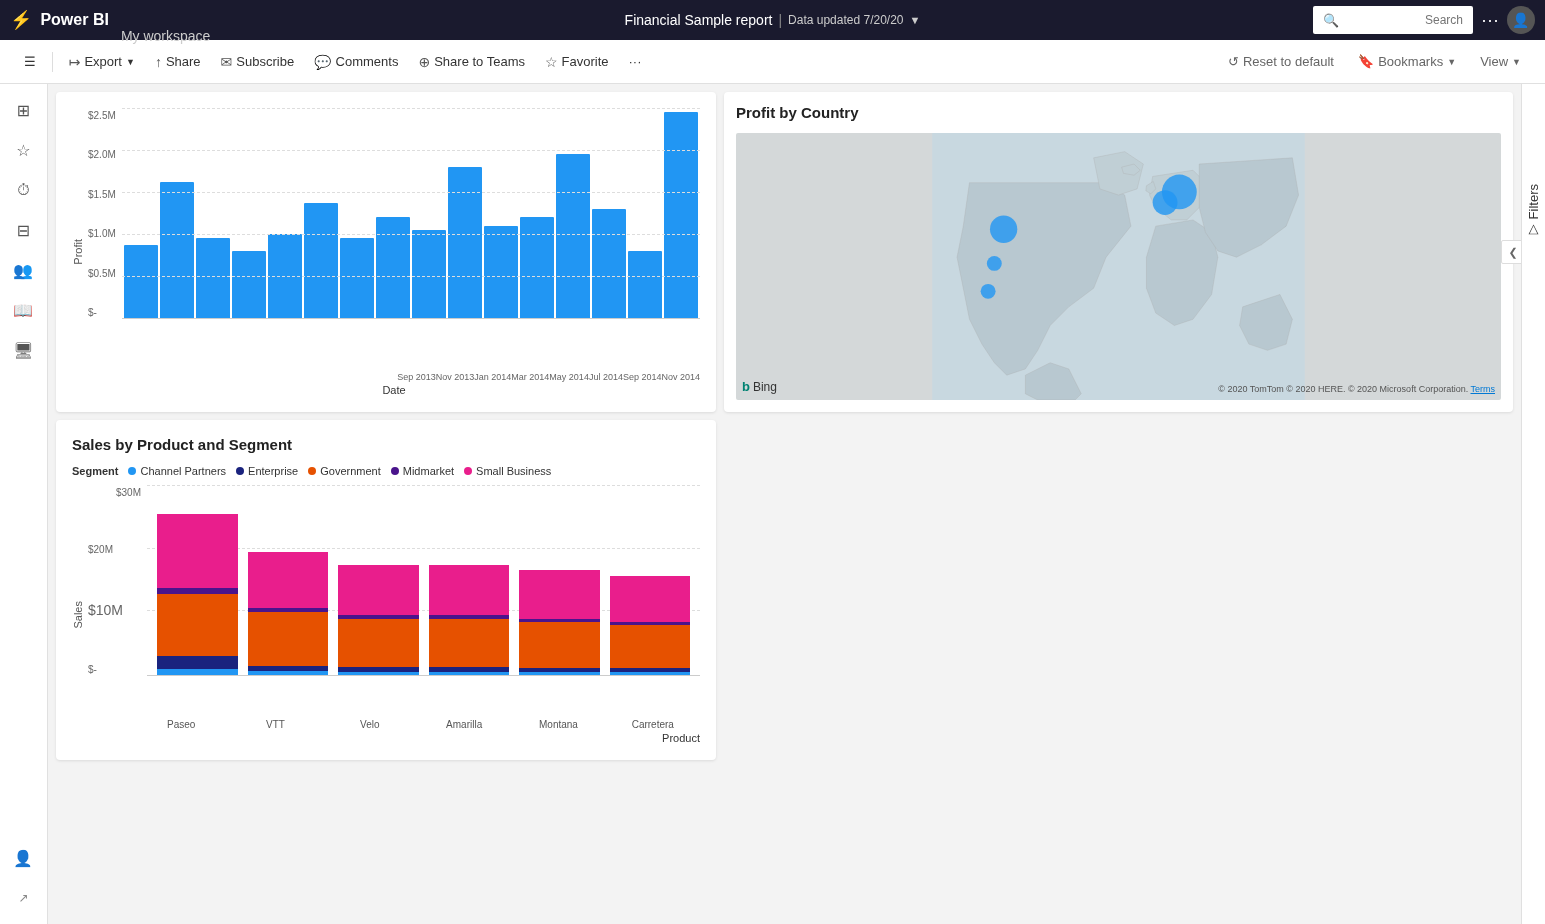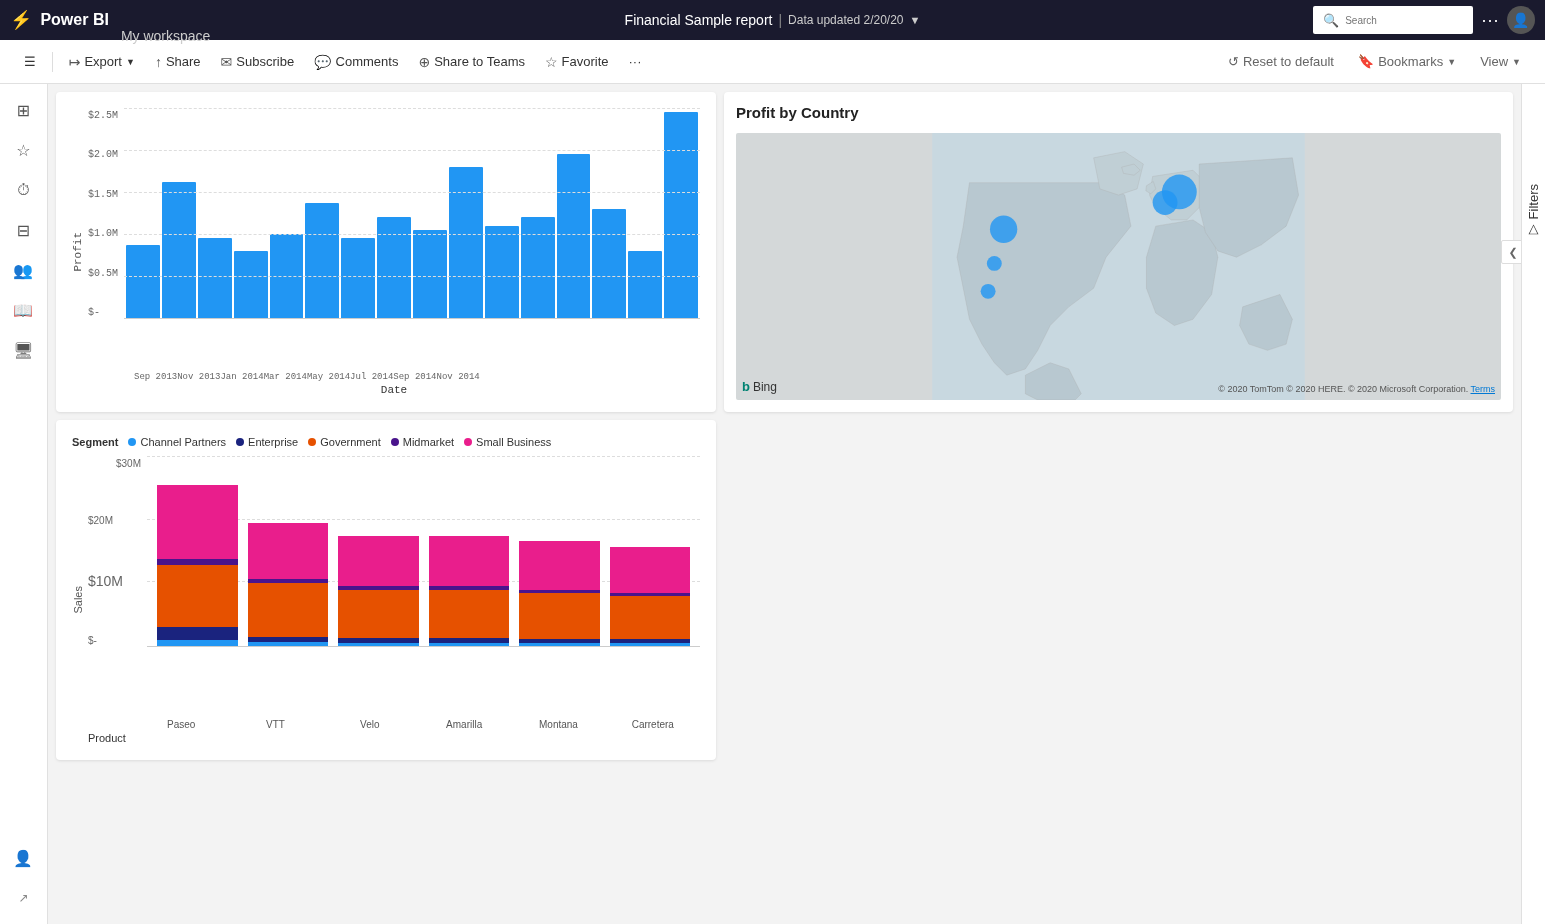--- a/index.html
+++ b/index.html
@@ -109,27 +109,27 @@
 
 <div class="top-bar">
   <div class="logo-area">
     <span class="logo-icon">⚡</span>
     <span class="logo-text">Power BI</span>
   </div>
   <span class="workspace">My workspace</span>
   <div class="report-title">
     <span>Financial Sample report</span>
     <span class="separator">|</span>
-    <span class="data-updated">Data updated 2/20/20</span>
+    <span class="data-updated">Data updated 7/20/20</span>
     <span style="font-size:11px; color:#ccc;">▼</span>
   </div>
   <div class="right-controls">
     <div class="search-box">
       <span style="color:#888; font-size:13px;">🔍</span>
-      <input type="text" style="border: none; outline: none; font-size: 10px; width: 100%;" placeholder="Search">
+      <input type="text" style="border: none; outline: none; font-size: 12px; width: 100%; text-align: right;" placeholder="Search">
     </div>
     <button class="dots-btn">···</button>
     <div class="avatar">
       <span style="color:white; font-size:14px;">👤</span>
     </div>
   </div>
 </div>
 
 <div class="toolbar">
   <button class="toolbar-btn">
@@ -194,21 +194,21 @@
     <div style="flex:1;"></div>
     <div class="sidebar-icon">👤</div>
     <div class="sidebar-icon" style="font-size:12px; color:#888;">↗</div>
   </div>
 
   <div class="report-area">
 
     <div class="top-row">
 
       <div class="chart-card profit-date">
-        <div style="display:flex; flex:1; gap:0;font-family:Liberation Mono, monospace;">
+        <div style="display:flex; flex:1; gap:0;">
 
           <div style="display:flex; align-items:center; margin-right:4px;">
             <span style="writing-mode:vertical-rl; transform:rotate(180deg); font-size:11px; color:#555;">Profit</span>
           </div>
 
           <div style="display:flex; flex-direction:column; flex:1;">
             <div style="display:flex; flex:1; position:relative;">
 
               <div style="display:flex; flex-direction:column; justify-content:space-between; margin-right:6px; height:210px; padding-top:2px;">
                 <span style="font-size:10px; color:#666;">$2.5M</span>
@@ -244,21 +244,21 @@
                     <div title="Jul 2014" style="flex: 1 1 0%; background: rgb(33, 150, 243); height: 92.4px; border-radius: 1px 1px 0px 0px; cursor: pointer;"></div>
                     <div title="Aug 2014" style="flex: 1 1 0%; background: rgb(33, 150, 243); height: 100.8px; border-radius: 1px 1px 0px 0px; cursor: pointer;"></div>
                     <div title="Sep 2014" style="flex: 1 1 0%; background: rgb(33, 150, 243); height: 163.8px; border-radius: 1px 1px 0px 0px; cursor: pointer;"></div>
                     <div title="Oct 2014" style="flex: 1 1 0%; background: rgb(33, 150, 243); height: 109.2px; border-radius: 1px 1px 0px 0px; cursor: pointer;"></div>
                     <div title="Nov 2014" style="flex: 1 1 0%; background: rgb(33, 150, 243); height: 67.2px; border-radius: 1px 1px 0px 0px; cursor: pointer;"></div>
                     <div title="Dec 2014" style="flex: 1 1 0%; background: rgb(33, 150, 243); height: 205.8px; border-radius: 1px 1px 0px 0px; cursor: pointer;"></div>
                   </div>
               </div>
             </div>
 
-            <div style="display:flex; justify-content:flex-start; margin-top:4px; margin-left:46px;">
+            <div style="display:flex; justify-content:flex-end; margin-top:4px; margin-left:46px;">
               <span style="font-size:9px; color:#666;">Sep 2013</span>
               <span style="font-size:9px; color:#666;">Nov 2013</span>
               <span style="font-size:9px; color:#666;">Jan 2014</span>
               <span style="font-size:9px; color:#666;">Mar 2014</span>
               <span style="font-size:9px; color:#666;">May 2014</span>
               <span style="font-size:9px; color:#666;">Jul 2014</span>
               <span style="font-size:9px; color:#666;">Sep 2014</span>
               <span style="font-size:9px; color:#666;">Nov 2014</span>
             </div>
             <div style="text-align:center; font-size:11px; color:#333; margin-top:2px;">Date</div>
@@ -307,20 +307,21 @@
           </div>
         </div>
 
         <div class="collapse-btn">❮</div>
       </div>
     </div>
 
     <div class="bottom-row">
 
       <div class="chart-card sales-product" style="flex:0 0 660px;">
+        <div class="chart-title">Sales by Product and Segment</div>
 
         <div class="legend">
           <span class="legend-title">Segment</span>
           <div class="legend-item">
             <div class="legend-dot" style="background:#2196f3;"></div>
             <span class="legend-label">Channel Partners</span>
           </div>
           <div class="legend-item">
             <div class="legend-dot" style="background:#1a237e;"></div>
             <span class="legend-label">Enterprise</span>
@@ -410,21 +411,21 @@
             </div>
 
             <div id="stacked-x-labels" style="display:flex; justify-content:space-around; margin-top:4px; margin-left:46px;">
             <span style="flex: 1 1 0%; text-align: center; font-size: 10px; color: rgb(85, 85, 85);">Paseo</span>
                 <span style="flex: 1 1 0%; text-align: center; font-size: 10px; color: rgb(85, 85, 85);">VTT</span>
                 <span style="flex: 1 1 0%; text-align: center; font-size: 10px; color: rgb(85, 85, 85);">Velo</span>
                 <span style="flex: 1 1 0%; text-align: center; font-size: 10px; color: rgb(85, 85, 85);">Amarilla</span>
                 <span style="flex: 1 1 0%; text-align: center; font-size: 10px; color: rgb(85, 85, 85);">Montana</span>
                 <span style="flex: 1 1 0%; text-align: center; font-size: 10px; color: rgb(85, 85, 85);">Carretera</span>
               </div>
-            <div style="text-align:left; font-size:11px; color:#333; margin-top:2px;">Product</div>
+            <div style="text-align:right; font-size:11px; color:#333; margin-top:2px;">Product</div>
           </div>
         </div>
       </div>
 
       <div style="flex:1;"></div>
 
     </div>
   </div>
 
   <div class="right-sidebar">

